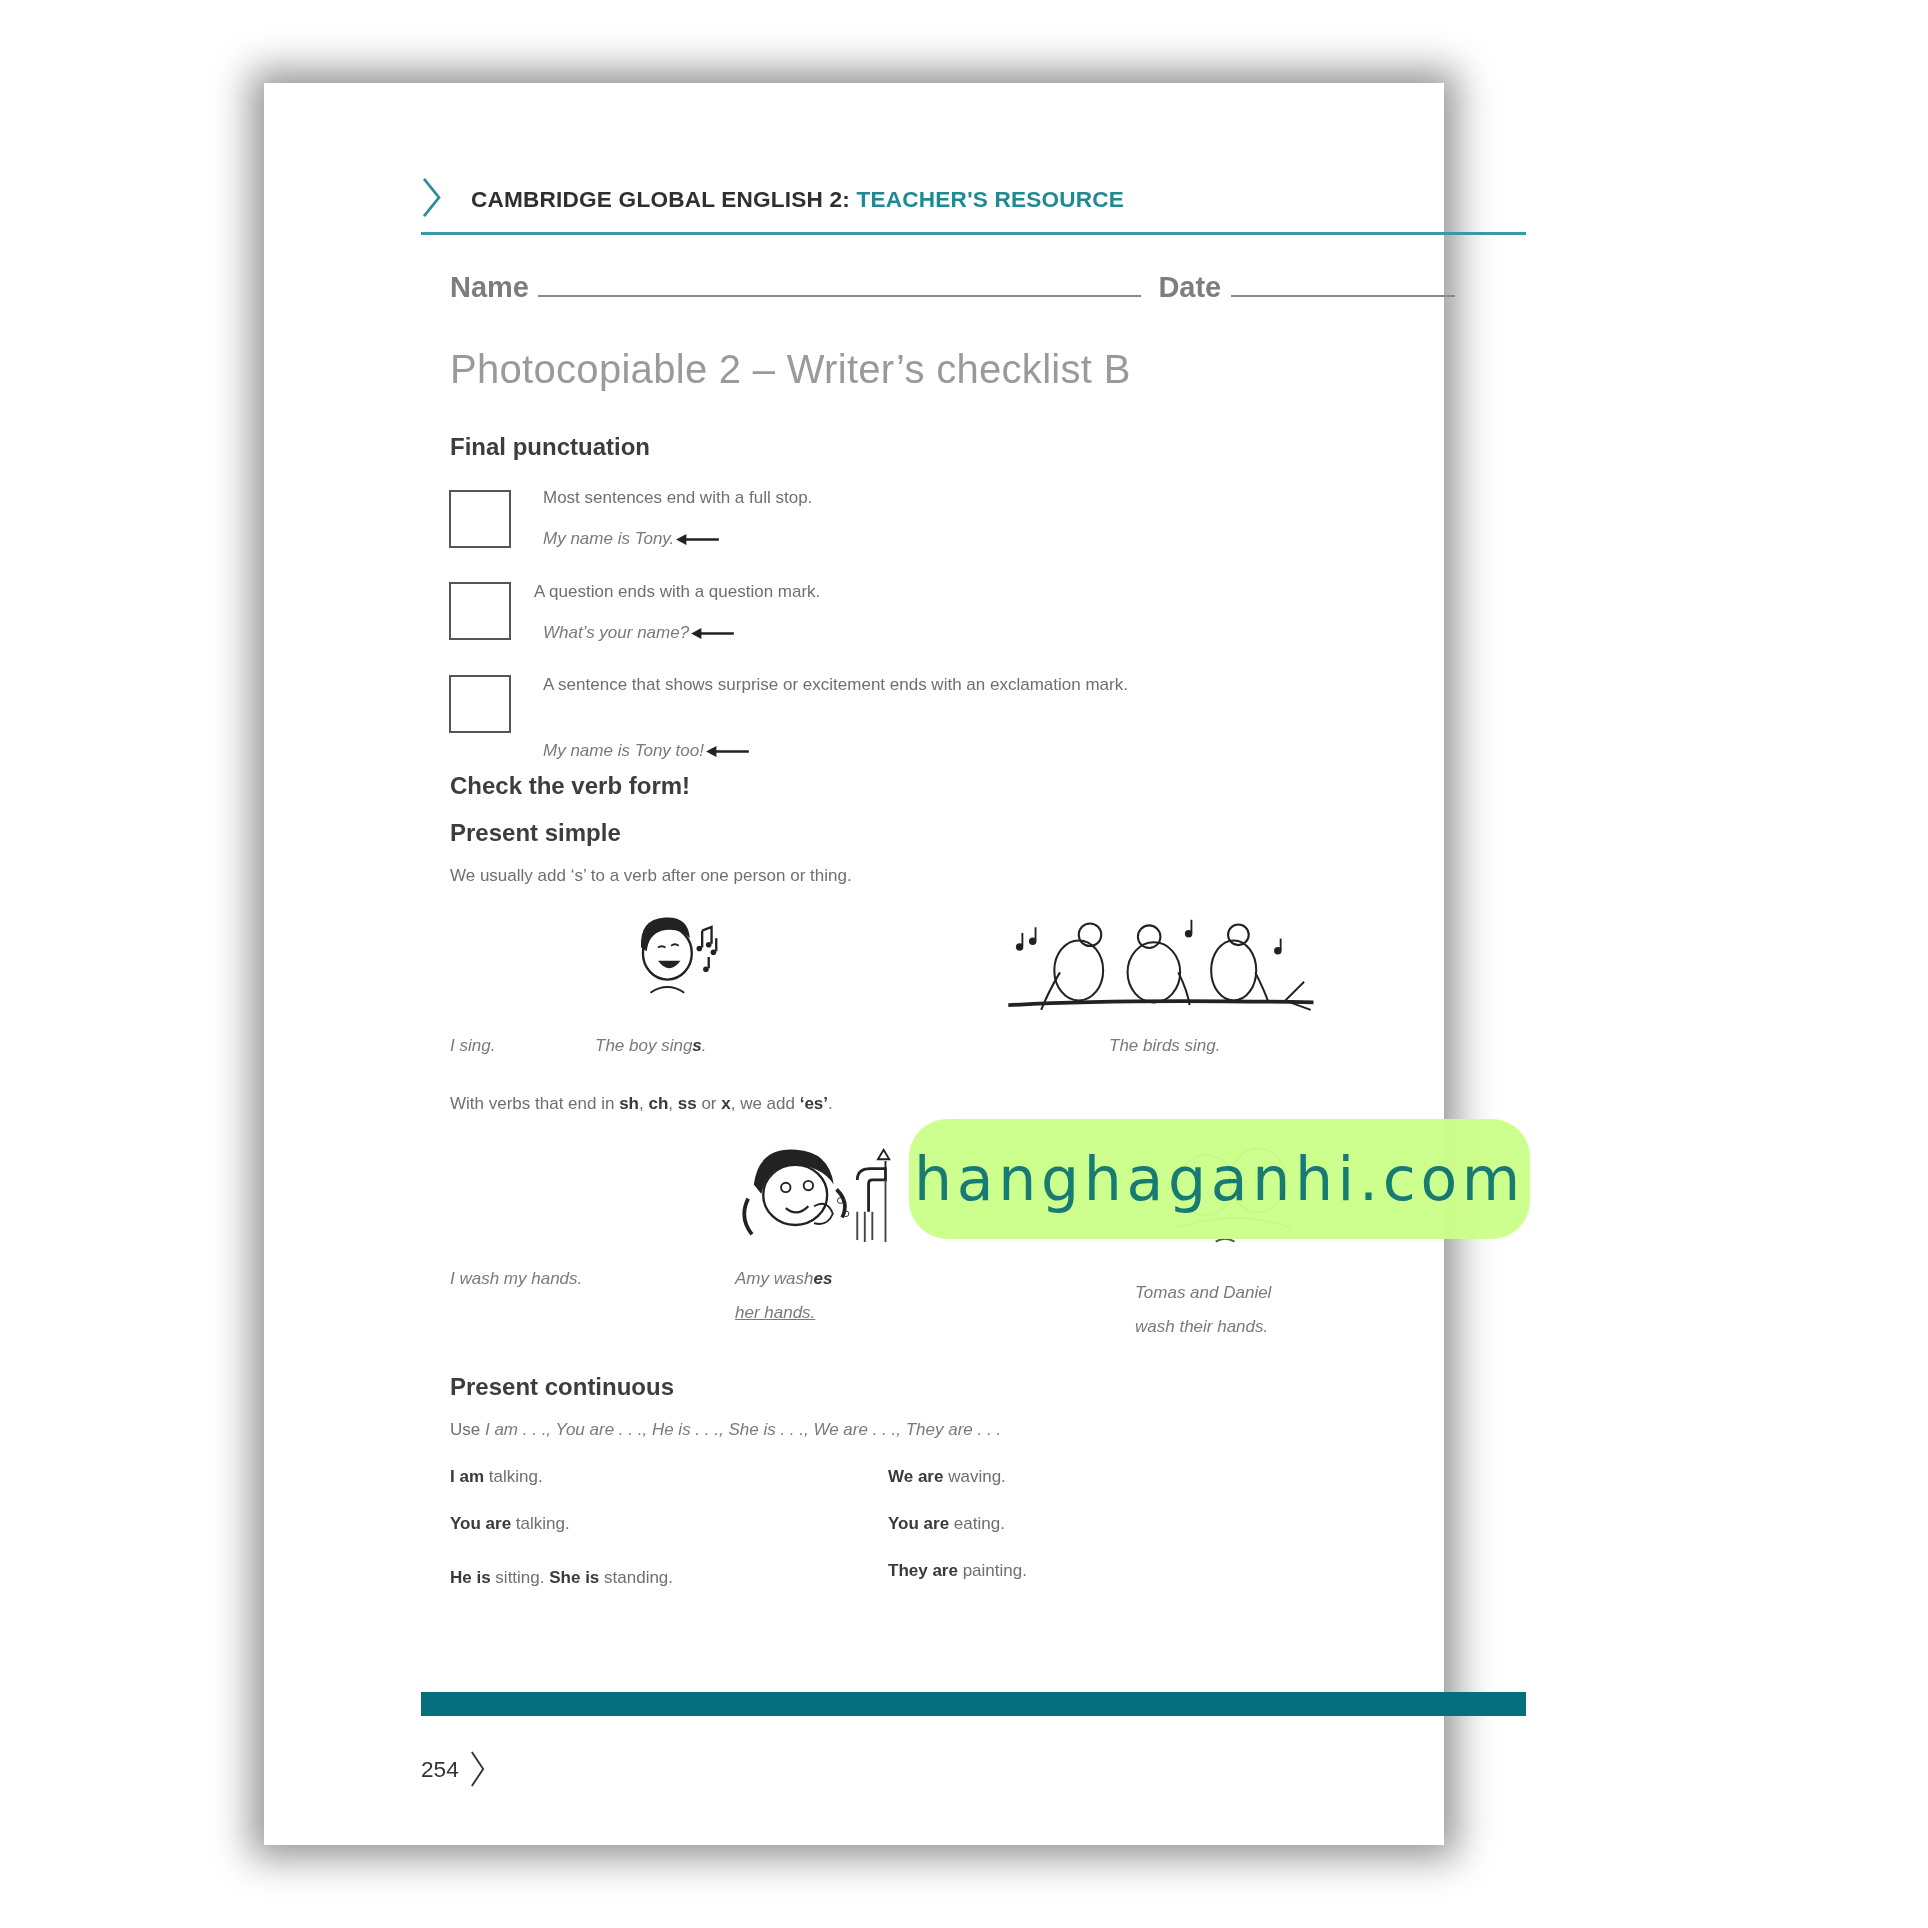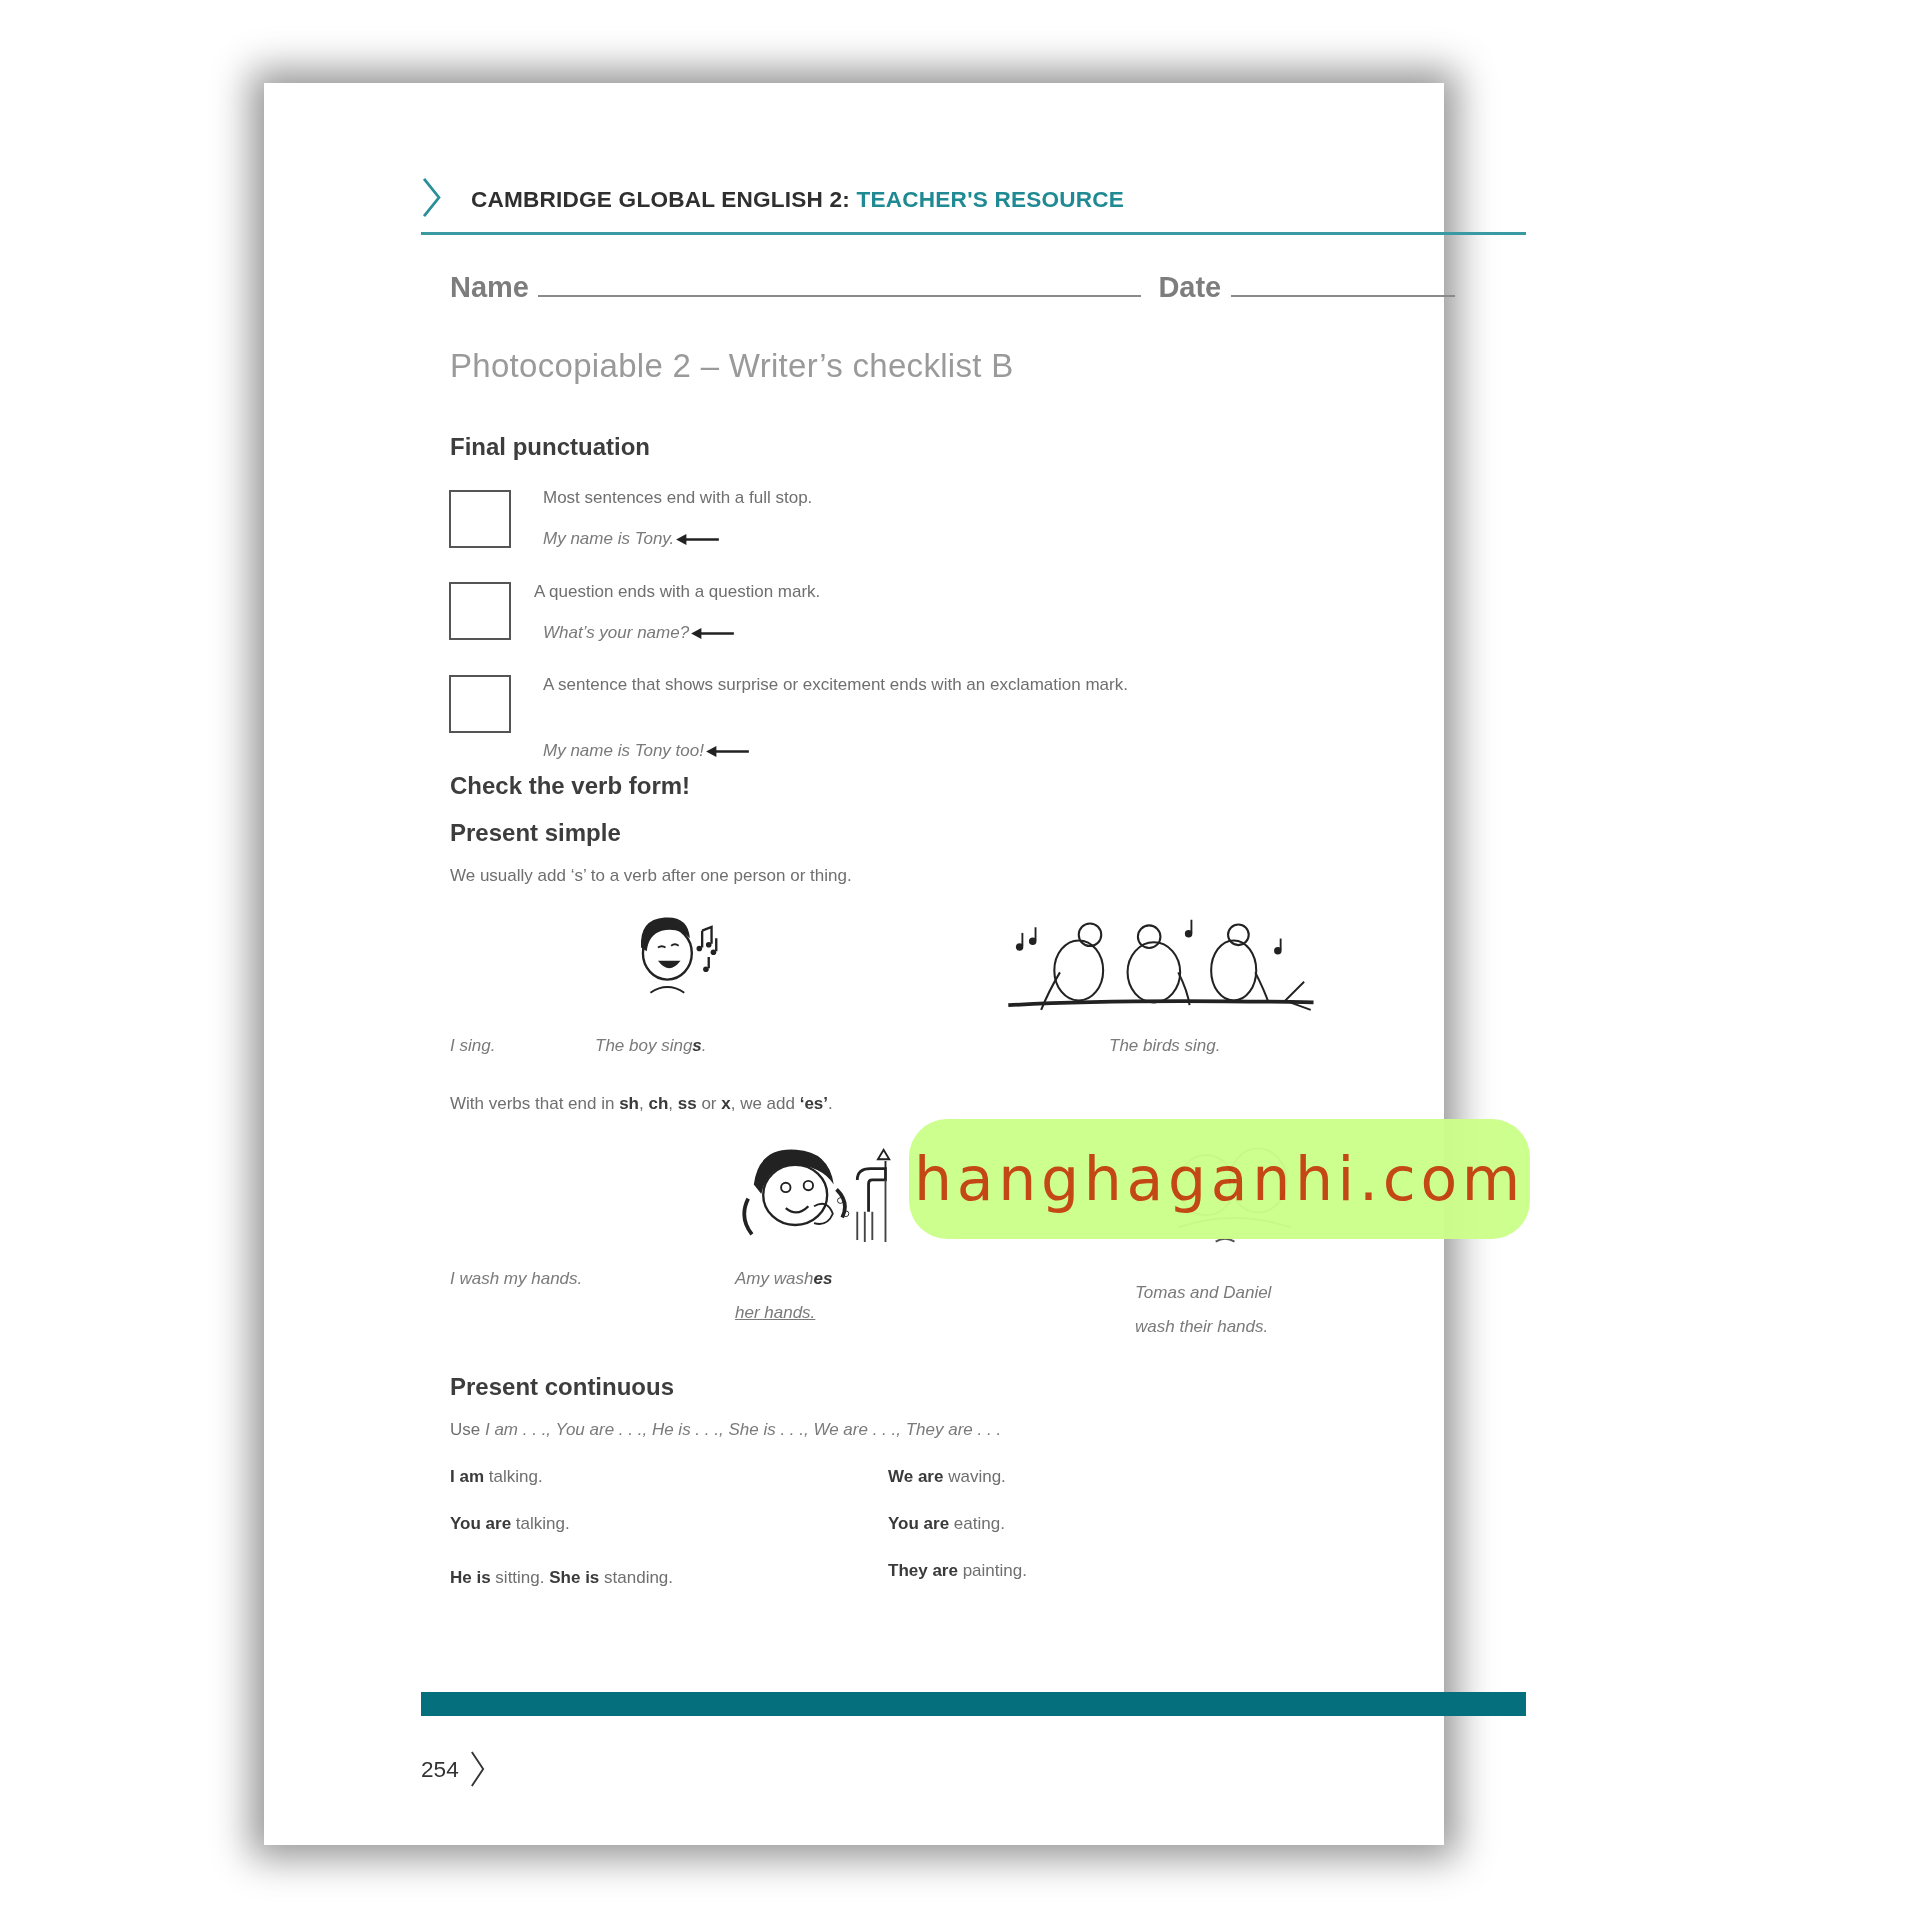--- a/index.html
+++ b/index.html
@@ -13,39 +13,39 @@
     background:#ffffff;
     box-shadow: 0 0 36px 13px rgba(0,0,0,0.42);
   }
   .abs { position:absolute; white-space:nowrap; }
   .hdr-chev { left:157px; top:94px; width:21px; height:41px; }
   .hdr-text { left:207px; top:104px; font-size:22.6px; font-weight:bold; letter-spacing:0.2px; color:#2f2f2f; }
   .hdr-text .accent { color:#1f8a93; }
   .hdr-rule { left:157px; top:149px; width:1105px; height:2.8px; background:#3a9aa3; }
   .name-row { left:186px; top:188px; font-size:29px; font-weight:bold; color:#7d7d7d; }
   .blank { display:inline-block; border-bottom:2.8px solid #8a8a8a; height:0; vertical-align:baseline; margin-left:9.4px; margin-right:17px; }
-  .title { left:186px; top:264px; font-size:33px; color:#9a9a9a; letter-spacing:0.3px; }
+  .title { left:186px; top:264px; font-size:40px; color:#9a9a9a; letter-spacing:0.3px; }
   .h-sec { font-size:24px; font-weight:bold; color:#3d3d3d;text-align:right; }
   .body-t { font-size:17px; color:#6f6f6f; }
   .ital { font-style:italic; color:#7a7a7a; }
   .checkbox {
     position:absolute; left:185px; width:62px; height:58px;
     border:2.8px solid #555; box-sizing:border-box; background:#fff;
   }
   .arrow { display:inline-block; vertical-align:middle; margin-left:1.9px; }
   .illus { position:absolute; }
   .bar { left:157px; top:1609px; width:1105px; height:23.5px; background:#056f7e; }
   .pgnum { left:157px; top:1674px; font-size:22.6px; color:#333; }
   .pg-chev { left:205px; top:1667px; width:17px; height:38px; }
   .wm {
     position:absolute; left:909px; top:1119px; width:621px; height:120px;
     background:#ccff8a; opacity:0.96; border-radius:38px;
     display:flex; align-items:center; justify-content:center;
   }
-  .wm span { font-size:60px; color:#c2410c; letter-spacing:4.7px; font-family:"DejaVu Sans", sans-serif; }
+  .wm span { font-size:60px; color:#0f766e; letter-spacing:4.7px; font-family:"DejaVu Sans", sans-serif; }
   b { color:#3a3a3a; }
 </style>
 </head>
 <body>
 
 <div class="page">
 
   <svg class="abs hdr-chev" viewBox="0 0 22 44">
     <polyline points="3,2 19,22 3,42" fill="none" stroke="#2a8f99" stroke-width="3"></polyline>
   </svg>

